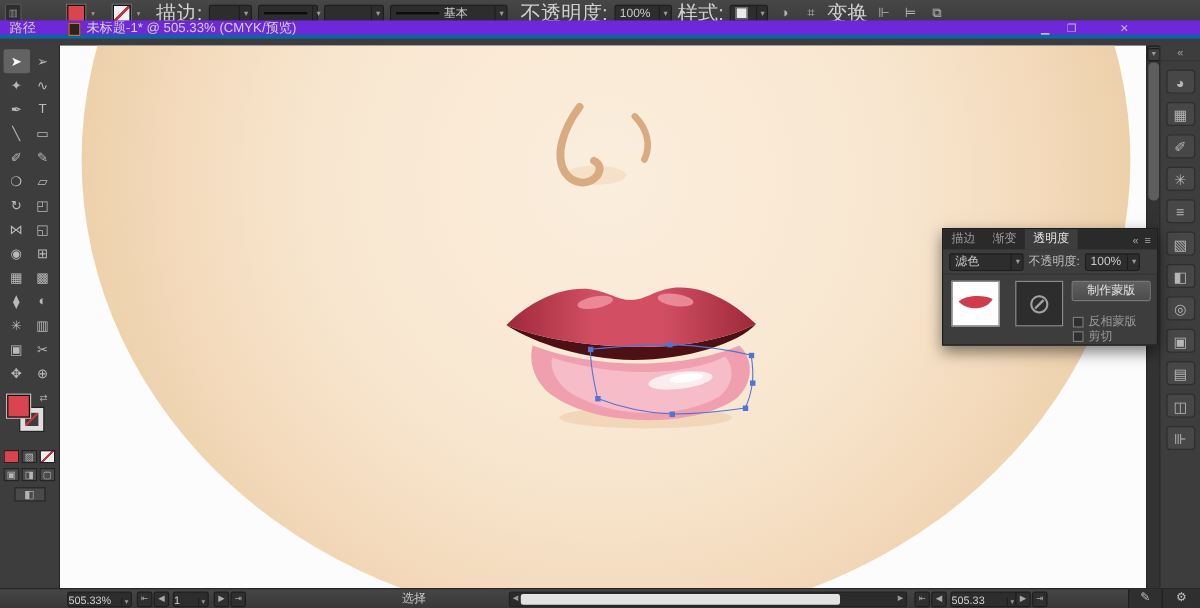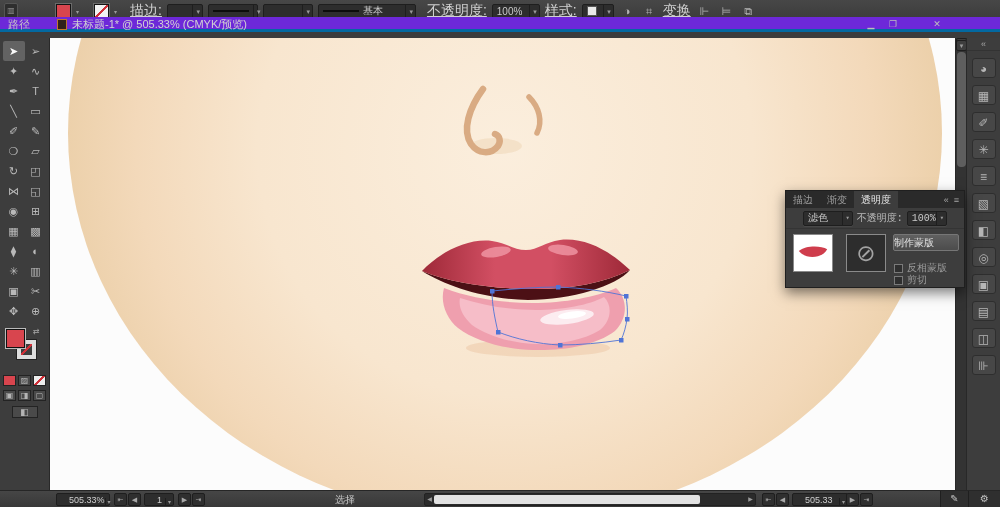--- a/index.html
+++ b/index.html
@@ -7,21 +7,21 @@
   body{font-family:"Liberation Sans","DejaVu Sans",sans-serif;background:#3c3c3c;user-select:none;}
   #app{position:relative;width:1000px;height:507px;background:#3c3c3c;font-size:11px;color:#c9c9c9;}
 
   
   .control-bar{position:absolute;top:0;left:0;right:0;height:23px;background:linear-gradient(#474747,#3a3a3a);border-bottom:1px solid #242424;display:flex;align-items:center;padding:0 4px;gap:5px;}
   .grip-btn{width:14px;height:16px;background:#2e2e2e;border:1px solid #555;border-radius:2px;color:#8d8d8d;font-size:8px;line-height:14px;text-align:center;}
   .swatch{width:15px;height:15px;border:1px solid #141414;box-shadow:0 0 0 1px #6a6a6a;flex:none;}
   .swatch.fill{background:#d8454e;margin-left:33px;}
   .swatch.stroke-none{background:linear-gradient(135deg,#f2f2f2 43%,#d03038 43%,#d03038 57%,#f2f2f2 57%);margin-left:10px;}
   .tiny-arrow{font-size:6px;color:#9a9a9a;}
-  .link{color:#d0d0d0;text-decoration:underline;font-size:14px;white-space:nowrap;}
+  .link{color:#d0d0d0;text-decoration:underline;font-size:17px;white-space:nowrap;}
   .combo{display:inline-flex;align-items:center;height:15px;background:#2d2d2d;border:1px solid #1e1e1e;border-radius:2px;color:#c9c9c9;font-size:10px;padding-left:4px;box-shadow:0 1px 0 rgba(255,255,255,.06);white-space:nowrap;}
   .combo .arrow{margin-left:auto;padding:0 2px 0 3px;border-left:1px solid #1e1e1e;color:#9a9a9a;font-size:7px;line-height:13px;}
   .combo .line{width:36px;height:2px;background:#0c0c0c;margin-right:4px;flex:none;}
   .combo .mini-style{width:10px;height:10px;background:#e9e9e9;border:1px solid #555;margin-right:3px;flex:none;}
   .icon-btn{color:#b3b3b3;font-size:11px;width:17px;height:17px;line-height:17px;text-align:center;border-radius:2px;}
 
   
   .tab-row{position:absolute;top:17px;left:0;right:0;height:15px;background:#6d28d9;border-bottom:3px solid #0369a1;}
   .selection-type{position:absolute;left:8px;top:0;line-height:14px;font-size:11px;color:#c6c6c6;}
   .doc-icon{position:absolute;left:57px;top:2px;width:10px;height:11px;background:#30211a;border:1px solid #c1772c;}
@@ -57,32 +57,32 @@
   .dock{position:absolute;top:38px;right:0;width:34px;bottom:17px;background:#3d3d3d;border-left:1px solid #282828;}
   .dock-expand{height:13px;text-align:center;color:#a5a5a5;font-size:9px;line-height:12px;border-bottom:1px solid #333;}
   .dock-icon{width:24px;height:20px;margin:7px auto 0;text-align:center;line-height:20px;color:#b6b6b6;font-size:12px;background:#474747;border:1px solid #2e2e2e;border-radius:3px;}
 
   
   .tpanel{position:absolute;left:785px;top:190px;width:180px;background:#3d3d3d;border:1px solid #1f1f1f;box-shadow:0 5px 12px rgba(0,0,0,.5);z-index:5;}
   .tpanel-tabs{height:17px;background:#2a2a2a;display:flex;align-items:stretch;font-size:10px;color:#9c9c9c;}
   .ttab{padding:0 7px;line-height:17px;white-space:nowrap;}
   .ttab.active{background:#3d3d3d;color:#e6e6e6;}
   .ttab-icons{margin-left:auto;display:flex;align-items:center;gap:5px;padding-right:5px;color:#a8a8a8;font-size:9px;}
-  .tpanel-controls{height:21px;display:flex;align-items:center;gap:4px;padding:0 17px;background:#3d3d3d;border-bottom:1px solid #343434;font-family:Liberation Mono, monospace;}
+  .tpanel-controls{height:21px;display:flex;align-items:center;gap:4px;padding:0 5px;background:#3d3d3d;border-bottom:1px solid #343434;}
   .tpanel-body{position:relative;height:58px;}
   .thumb1{position:absolute;left:7px;top:5px;width:40px;height:38px;background:#fff;border:1px solid #8a8a8a;}
   .thumb2{position:absolute;left:60px;top:5px;width:40px;height:38px;background:#2d2d2d;border:1px solid #8a8a8a;color:#a3a3a3;font-size:23px;line-height:36px;text-align:center;}
-  .makemask{position:absolute;left:107px;top:5px;width:66px;height:17px;background:linear-gradient(#606060,#4c4c4c);border:1px solid #767676;border-radius:2px;font-size:10px;color:#e2e2e2;text-align:left;line-height:15px;}
+  .makemask{position:absolute;left:107px;top:5px;width:66px;height:17px;background:linear-gradient(#606060,#4c4c4c);border:1px solid #767676;border-radius:2px;font-size:10px;color:#e2e2e2;text-align:center;line-height:15px;}
   .cb-row{position:absolute;left:108px;display:flex;align-items:center;gap:4px;font-size:10px;color:#999;}
   .cb{width:9px;height:9px;border:1px solid #7a7a7a;background:#2f2f2f;flex:none;}
 
   
   .status-bar{position:absolute;left:0;right:0;bottom:0;height:17px;background:linear-gradient(#464646,#383838);border-top:1px solid #262626;font-size:10px;color:#c9c9c9;}
   .sb-abs{position:absolute;top:2px;height:13px;}
-  .sb-combo{display:inline-flex;align-items:flex-end;height:13px;background:#2d2d2d;border:1px solid #1e1e1e;border-radius:2px;padding-left:12px;font-size:9px;color:#cfcfcf;white-space:nowrap;}
+  .sb-combo{display:inline-flex;align-items:flex-end;height:13px;background:#2d2d2d;border:1px solid #1e1e1e;border-radius:2px;padding-left:0;font-size:9px;color:#cfcfcf;white-space:nowrap;}
   .sb-combo .arrow{margin-left:auto;padding:0 2px;border-left:1px solid #1e1e1e;font-size:6px;color:#9a9a9a;}
   .sb-btn{position:absolute;top:2px;width:13px;height:13px;background:#2f2f2f;border:1px solid #1e1e1e;border-radius:2px;color:#a8a8a8;font-size:7px;line-height:11px;text-align:center;}
   .htrack{position:absolute;left:424px;top:2px;width:332px;height:13px;background:#2b2b2b;border:1px solid #222;border-radius:2px;}
   .htrack .harrow{position:absolute;top:0;width:9px;height:11px;color:#9a9a9a;font-size:6px;line-height:11px;text-align:center;}
   .hthumb{position:absolute;left:9px;top:1px;width:266px;height:9px;background:#e2e2e2;border-radius:2px;}
   .corner-btn{position:absolute;top:0;height:17px;background:#2f2f2f;border-left:1px solid #1f1f1f;color:#c0c0c0;text-align:center;line-height:16px;font-size:10px;}
 </style>
 </head>
 <body>
 

